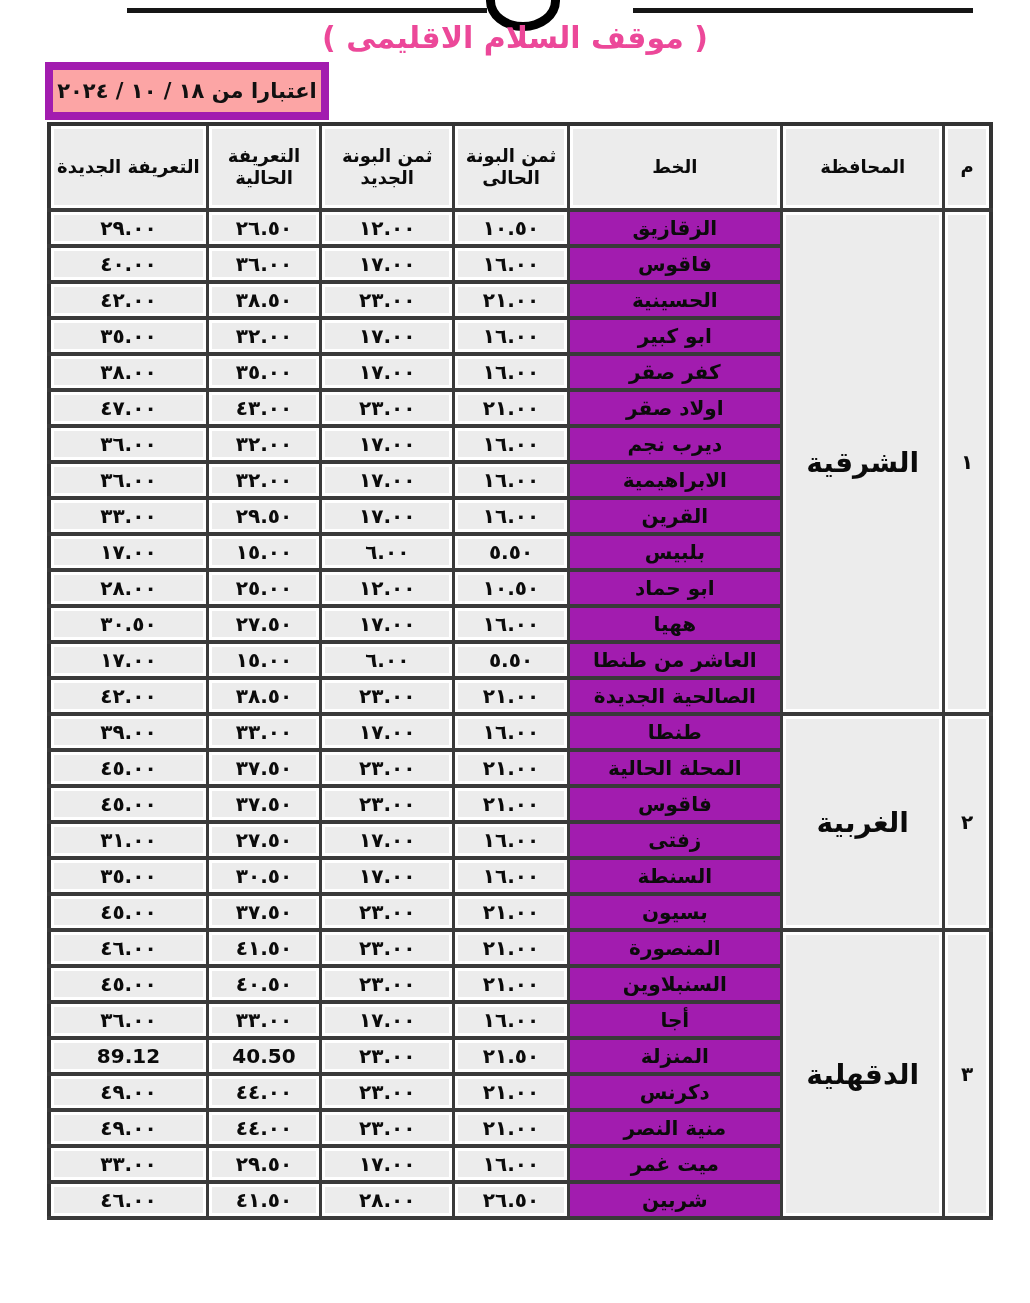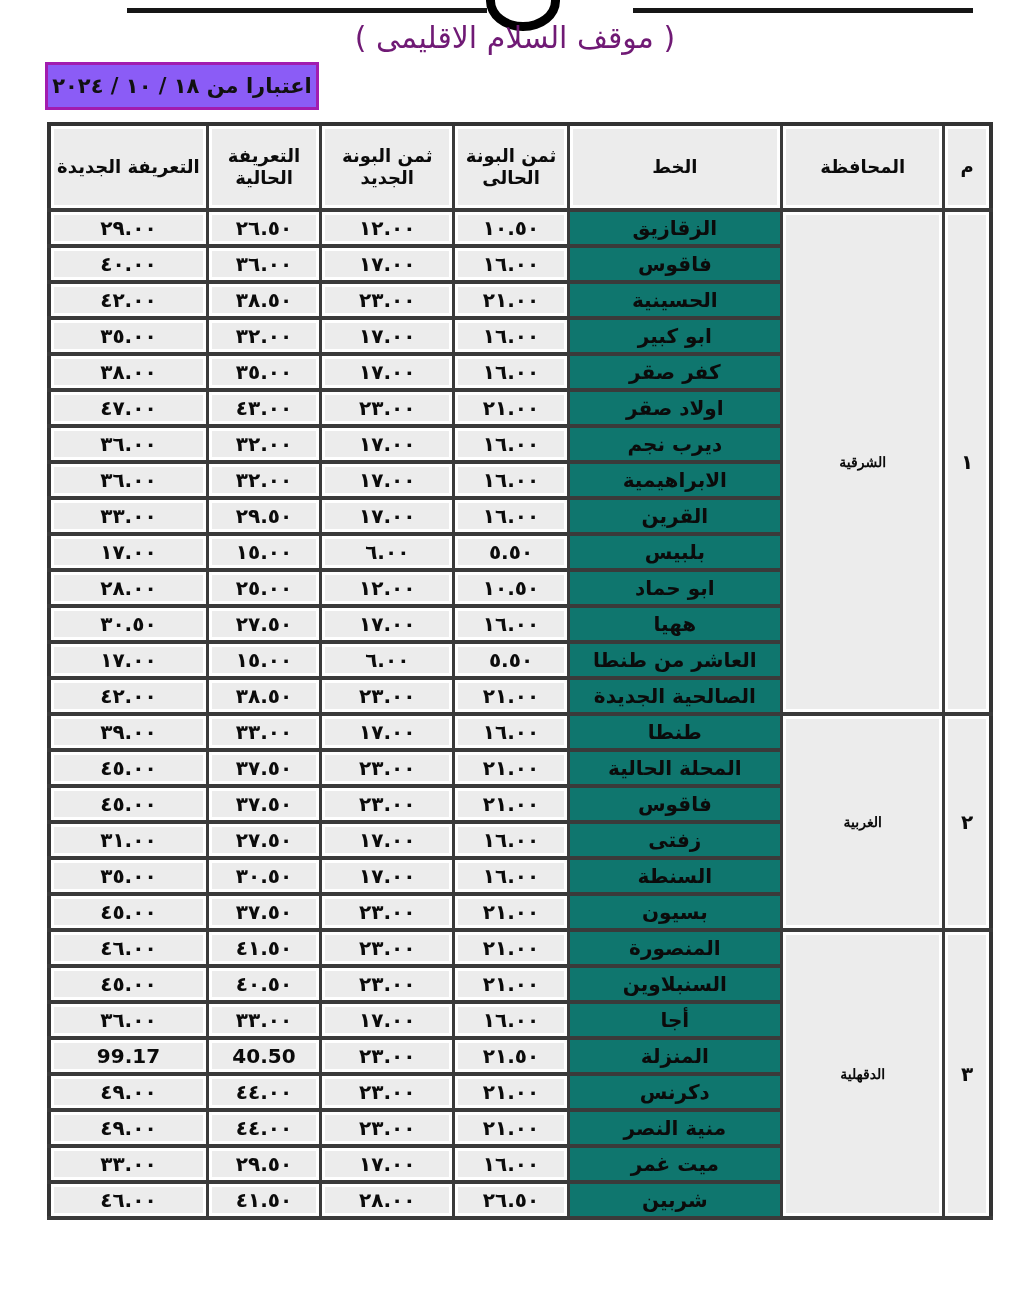--- a/index.html
+++ b/index.html
@@ -17,28 +17,28 @@
   .top-rule.right { left: 633px; width: 340px; }
   .emblem-arc {
     position: absolute; left: 486px; top: -29px;
     width: 56px; height: 42px;
     border: 9px solid #000; border-radius: 50%;
     background: transparent;
   }
 
   .doc-title {
     position: absolute; top: 20px; left: 0; width: 100%;
-    text-align: center; font-size: 30px; font-weight: normal; color: #701a75;
+    text-align: center; font-size: 30px; font-weight: bold; color: #ec4899;
     letter-spacing: 0;
   }
 
   .date-box {
     position: absolute; top: 62px; left: 45px;
     width: 268px; height: 42px;
-    border: 3px solid #a21caf; background: #8b5cf6;
+    border: 8px solid #a21caf; background: #fca5a5;
     display: flex; align-items: center; justify-content: center;
     font-size: 21px; font-weight: bold; color: #111;
   }
 
   table.tariff {
     position: absolute; top: 122px; left: 47px;
     width: 946px;
     border-collapse: collapse; table-layout: fixed;
     border: 4px solid #333;
   }
@@ -52,22 +52,22 @@
   thead tr { height: 86px; }
   tbody tr { height: 36px; }
   tbody td { border-top-width: 4px; border-bottom-width: 4px; }
 
   th, td.shaded {
     background: #ececec;
     box-shadow: inset 0 0 0 3px #ffffff;
   }
   th { font-size: 18px; line-height: 1.25; }
   td.num  { font-size: 20px; }
-  td.line { background: #0f766e; font-size: 20px; white-space: nowrap; margin-top: 32px; }
-  td.gov  { font-size: 14px; font-family: Liberation Serif, serif; }
+  td.line { background: #a21caf; font-size: 20px; white-space: nowrap; margin-top: 32px; }
+  td.gov  { font-size: 28px; }
   td.idx  { font-size: 20px; }
 </style>
 </head>
 <body>
 
 <div class="top-rule left"></div>
 <div class="top-rule right"></div>
 <div class="emblem-arc"></div>
 
 <div class="doc-title">( موقف السلام الاقليمى )</div>
@@ -262,21 +262,21 @@
         <td class="shaded num">١٦.٠٠</td>
         <td class="shaded num">١٧.٠٠</td>
         <td class="shaded num">٣٣.٠٠</td>
         <td class="shaded num">٣٦.٠٠</td>
       </tr>
       <tr>
         <td class="line">المنزلة</td>
         <td class="shaded num">٢١.٥٠</td>
         <td class="shaded num">٢٣.٠٠</td>
         <td class="shaded num">40.50</td>
-        <td class="shaded num">99.17</td>
+        <td class="shaded num">89.12</td>
       </tr>
       <tr>
         <td class="line">دكرنس</td>
         <td class="shaded num">٢١.٠٠</td>
         <td class="shaded num">٢٣.٠٠</td>
         <td class="shaded num">٤٤.٠٠</td>
         <td class="shaded num">٤٩.٠٠</td>
       </tr>
       <tr>
         <td class="line">منية النصر</td>

